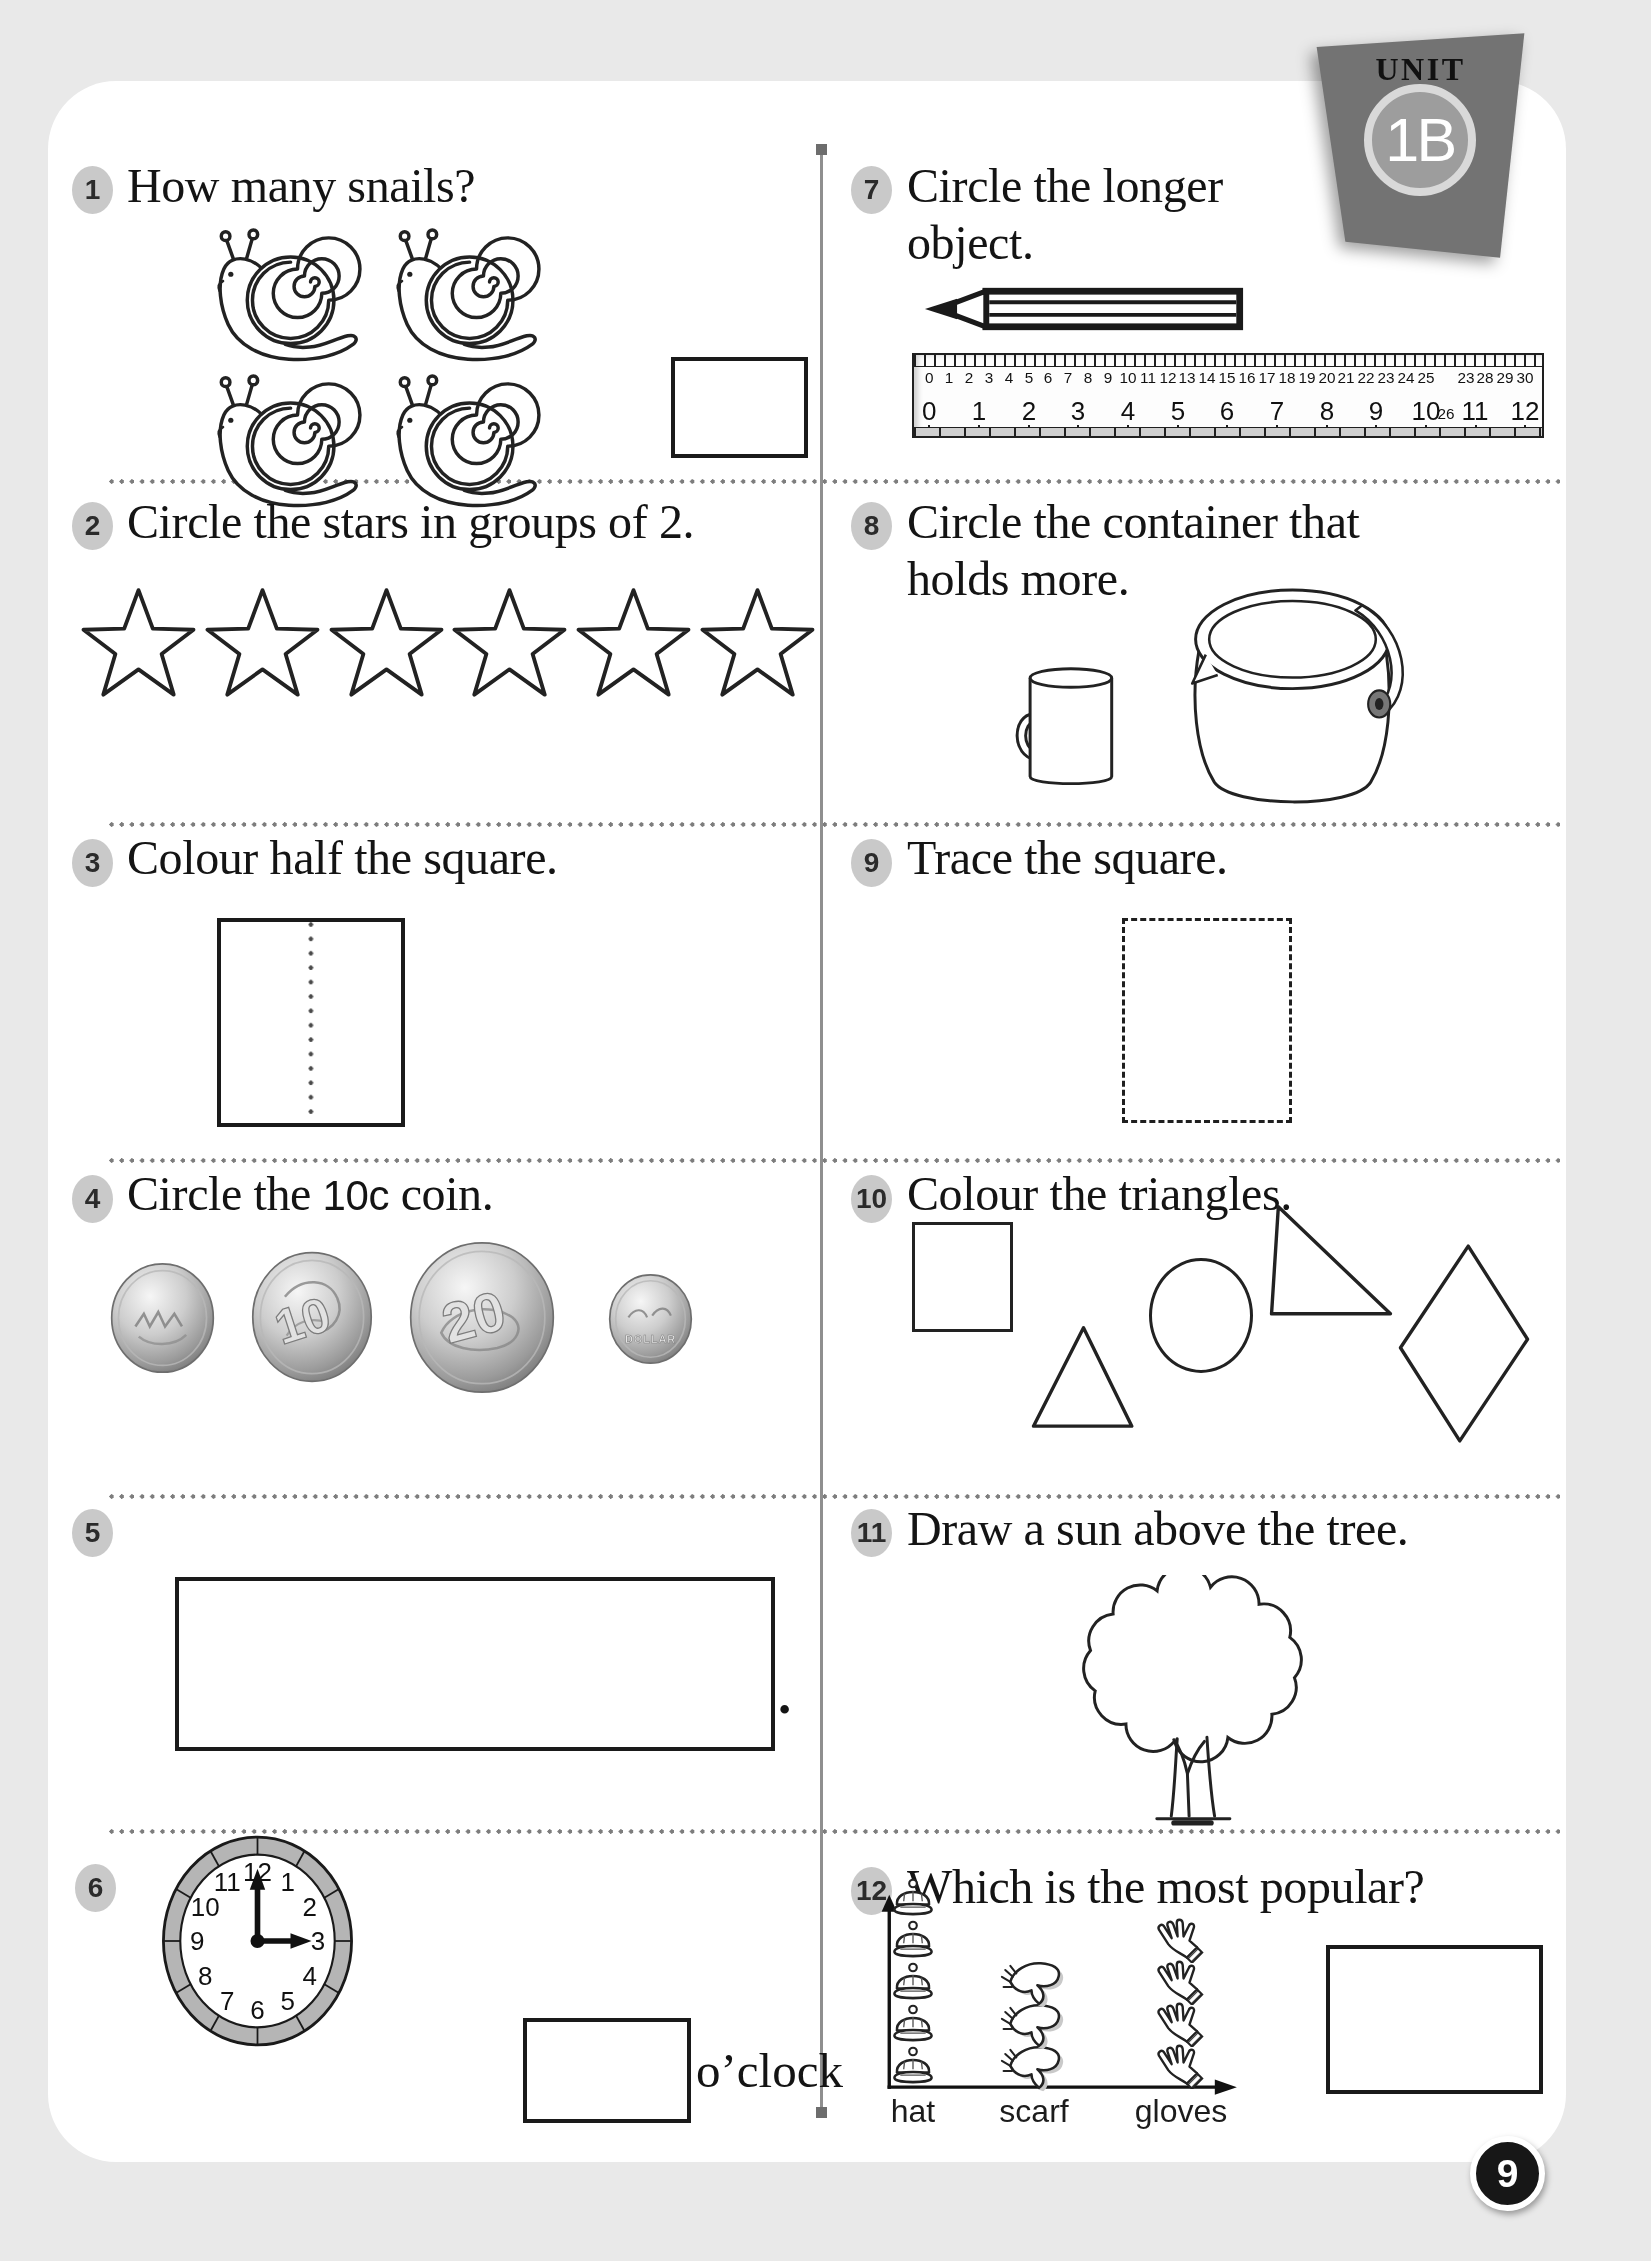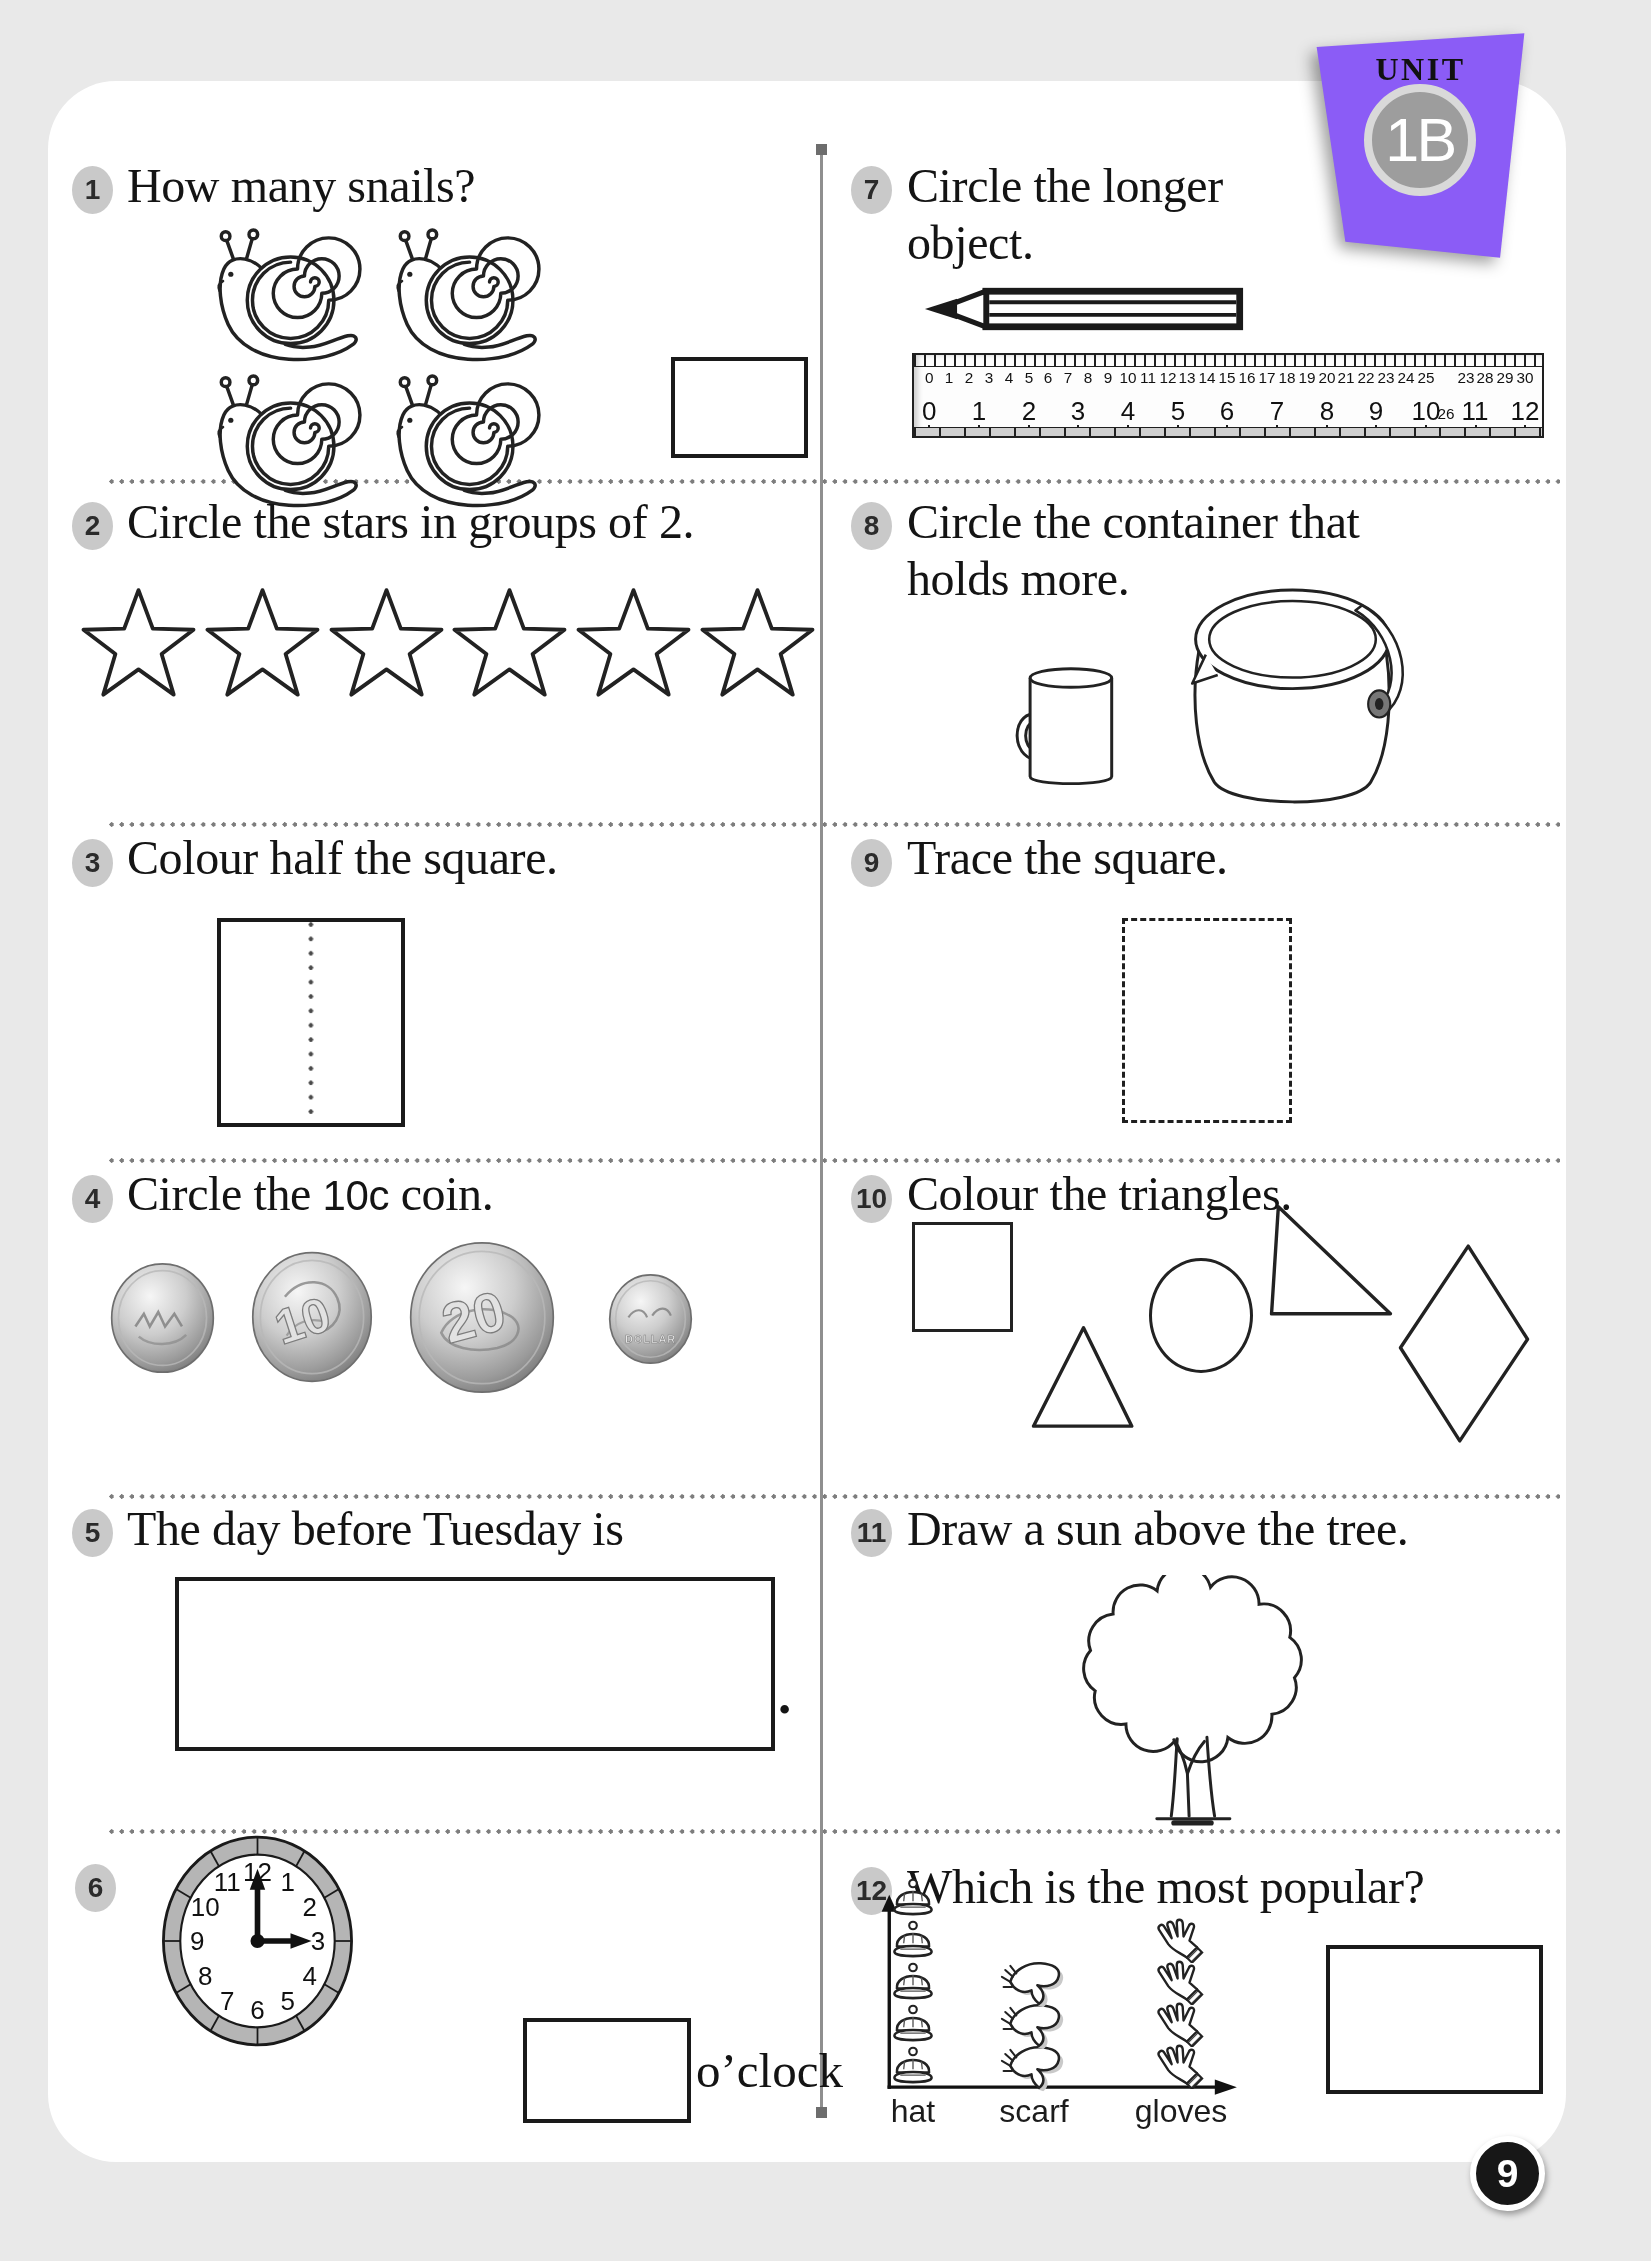--- a/index.html
+++ b/index.html
@@ -17,21 +17,21 @@
   
   .qbadge{position:absolute;width:41px;height:48px;background:#c9c9c9;border-radius:50%;
     display:flex;align-items:center;justify-content:center;
     font-family:"Liberation Sans",sans-serif;font-weight:bold;font-size:28px;color:#2b2b2b;}
   .qtitle{position:absolute;font-size:48px;line-height:1.18;color:#141414;letter-spacing:-0.4px;}
   .sans-in-title{font-family:"Liberation Sans",sans-serif;font-size:42px;}
   .ansbox{position:absolute;background:#fff;border:4.2px solid #1a1a1a;}
   
   .unit-wrap{position:absolute;left:1310px;top:31px;width:221px;height:229px;
     filter:drop-shadow(-5.1px 6.8px 7.6px rgba(0,0,0,0.38));}
-  .unit-tab{position:absolute;inset:0;background:#8b5cf6;
+  .unit-tab{position:absolute;inset:0;background:#737373;
     clip-path:polygon(3% 7%,97% 1%,86% 99%,16% 92%);}
   .unit-word{position:absolute;left:0;right:0;top:20.4px;text-align:center;
     font-weight:bold;font-size:32px;letter-spacing:2.5px;color:#111;}
   .unit-circle{position:absolute;left:54px;top:53px;width:112px;height:112px;border-radius:50%;
     background:#9d9d9d;border:8.5px solid #d9d9d9;box-sizing:border-box;
     display:flex;align-items:center;justify-content:center;}
   .unit-circle span{font-family:"Liberation Sans",sans-serif;font-weight:normal;font-size:61px;color:#fff;letter-spacing:-2.5px;}
   
   .star-row{position:absolute;left:78px;top:584px;width:740px;display:flex;justify-content:space-between;}
   .snail-grid{position:absolute;left:185px;top:222px;width:361px;display:flex;flex-wrap:wrap;}
@@ -356,21 +356,20 @@
   <svg style="position:absolute;left:1263px;top:1200px" width="136" height="124" viewBox="0 0 160 146">
     <polygon points="18,8 10,134 150,134" fill="#fff" stroke="#222" stroke-width="4" stroke-linejoin="round"></polygon>
   </svg>
   <svg style="position:absolute;left:1395px;top:1241px" width="138" height="205" viewBox="0 0 162 242">
     <polygon points="86,6 156,116 76,236 6,126" fill="#fff" stroke="#222" stroke-width="4" stroke-linejoin="round"></polygon>
   </svg>
 
   <div class="qbadge" style="left:72px;top:1509px">
     <span>5</span>
     </div>
-  <div class="qtitle" style="left:127px;top:1501px">The day before Tuesday is</div>
   <div class="ansbox" style="left:175px;top:1577px;width:592px;height:166px"></div>
   <div class="period5">.</div>
 
   <div class="qbadge" style="left:851px;top:1509px">
     <span>11</span>
     </div>
   <div class="qtitle" style="left:907px;top:1501px">Draw a sun above the tree.</div>
   <svg style="position:absolute;left:1048px;top:1575px" width="289" height="253" viewBox="0 0 340 298">
     <path d="M49.9 89 A32 32 0 0 1 76.5 45.9 A32 32 0 0 1 128.3 18.6 A32 32 0 0 1 191.2 14.4 A32 32 0 0 1 248.4 34.5 A32 32 0 0 1 284.6 73.5 A32 32 0 0 1 290.1 121 A32 32 0 0 1 263.5 164.1 A32 32 0 0 1 211.7 191.4 A32 32 0 0 1 148.8 195.6 A32 32 0 0 1 91.6 175.5 A32 32 0 0 1 55.4 136.5 A32 32 0 0 1 49.9 89 Z" fill="#fff" stroke="#222" stroke-width="3.5"></path>
     <g fill="none" stroke="#222" stroke-width="3.5" stroke-linecap="round">

